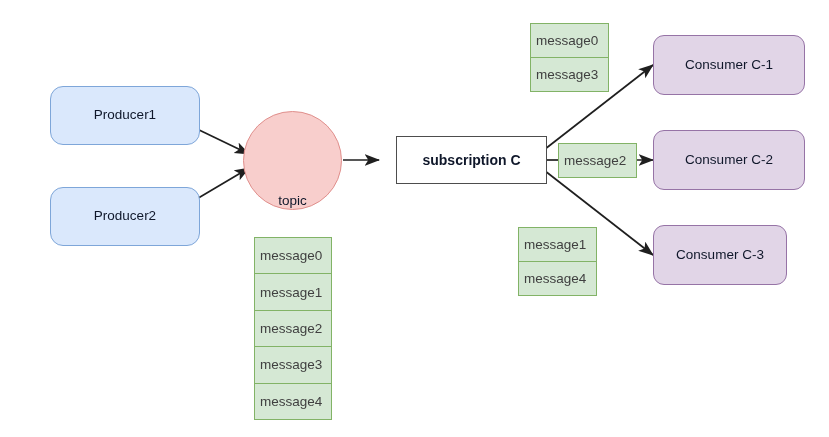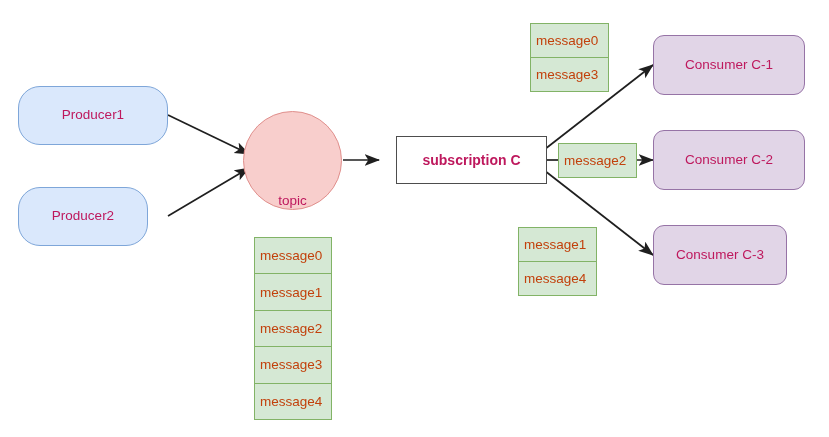--- a/index.html
+++ b/index.html
@@ -26,27 +26,28 @@
     pointer-events: none;
   }
   .node {
     position: absolute;
     box-sizing: border-box;
     display: flex;
     align-items: center;
     justify-content: center;
     text-align: center;
     font-size: 13.5px;
-    color: #be185d;
+    color: #0f172a;
     line-height: 1.2;
   }
   .producer {
     background: #dae8fc;
     border: 1.3px solid #7ea6d9;
-    border-radius: 22px;
+    border-radius: 13px;
+    margin-left: 32px;
   }
   .consumer {
     background: #e1d5e7;
     border: 1.3px solid #9673a6;
     border-radius: 11px;
   }
   .topic {
     background: #f8cecc;
     border: 1.3px solid #e08f8c;
     border-radius: 50%;
@@ -66,21 +67,21 @@
     flex-direction: column;
   }
   .msg-cell {
     box-sizing: border-box;
     flex: 1 1 auto;
     display: flex;
     align-items: center;
     justify-content: flex-start;
     padding-left: 5px;
     font-size: 13.5px;
-    color: #c2410c;
+    color: #404040;
     border-bottom: 1.3px solid #82b366;
     background: #d5e8d4;
   }
   .msg-cell:last-child {
     border-bottom: none;
   }
 </style>
 </head>
 <body>
 
@@ -100,21 +101,21 @@
       <line x1="531" y1="160" x2="653" y2="255"></line>
       <line x1="597" y1="160" x2="653" y2="160"></line>
     </g>
     <line x1="531" y1="160" x2="559" y2="160" stroke="#1f1f1f" stroke-width="1.7"></line>
   </svg>
 
   <div class="node producer" style="left:18px; top:86px; width:150px; height:59px;">
     <span>Producer1</span>
   </div>
 
-  <div class="node producer" style="left:18px; top:187px; width:130px; height:59px;">
+  <div class="node producer" style="left:18px; top:187px; width:150px; height:59px;">
     <span>Producer2</span>
   </div>
 
   <div class="node topic" style="left:243px; top:111px; width:99px; height:99px;align-items:flex-end;">
     <span>topic</span>
   </div>
 
   <div class="node subscription" style="left:380px; top:136px; width:151px; height:48px;margin-left:16px;">
     <span>subscription C</span>
   </div>

